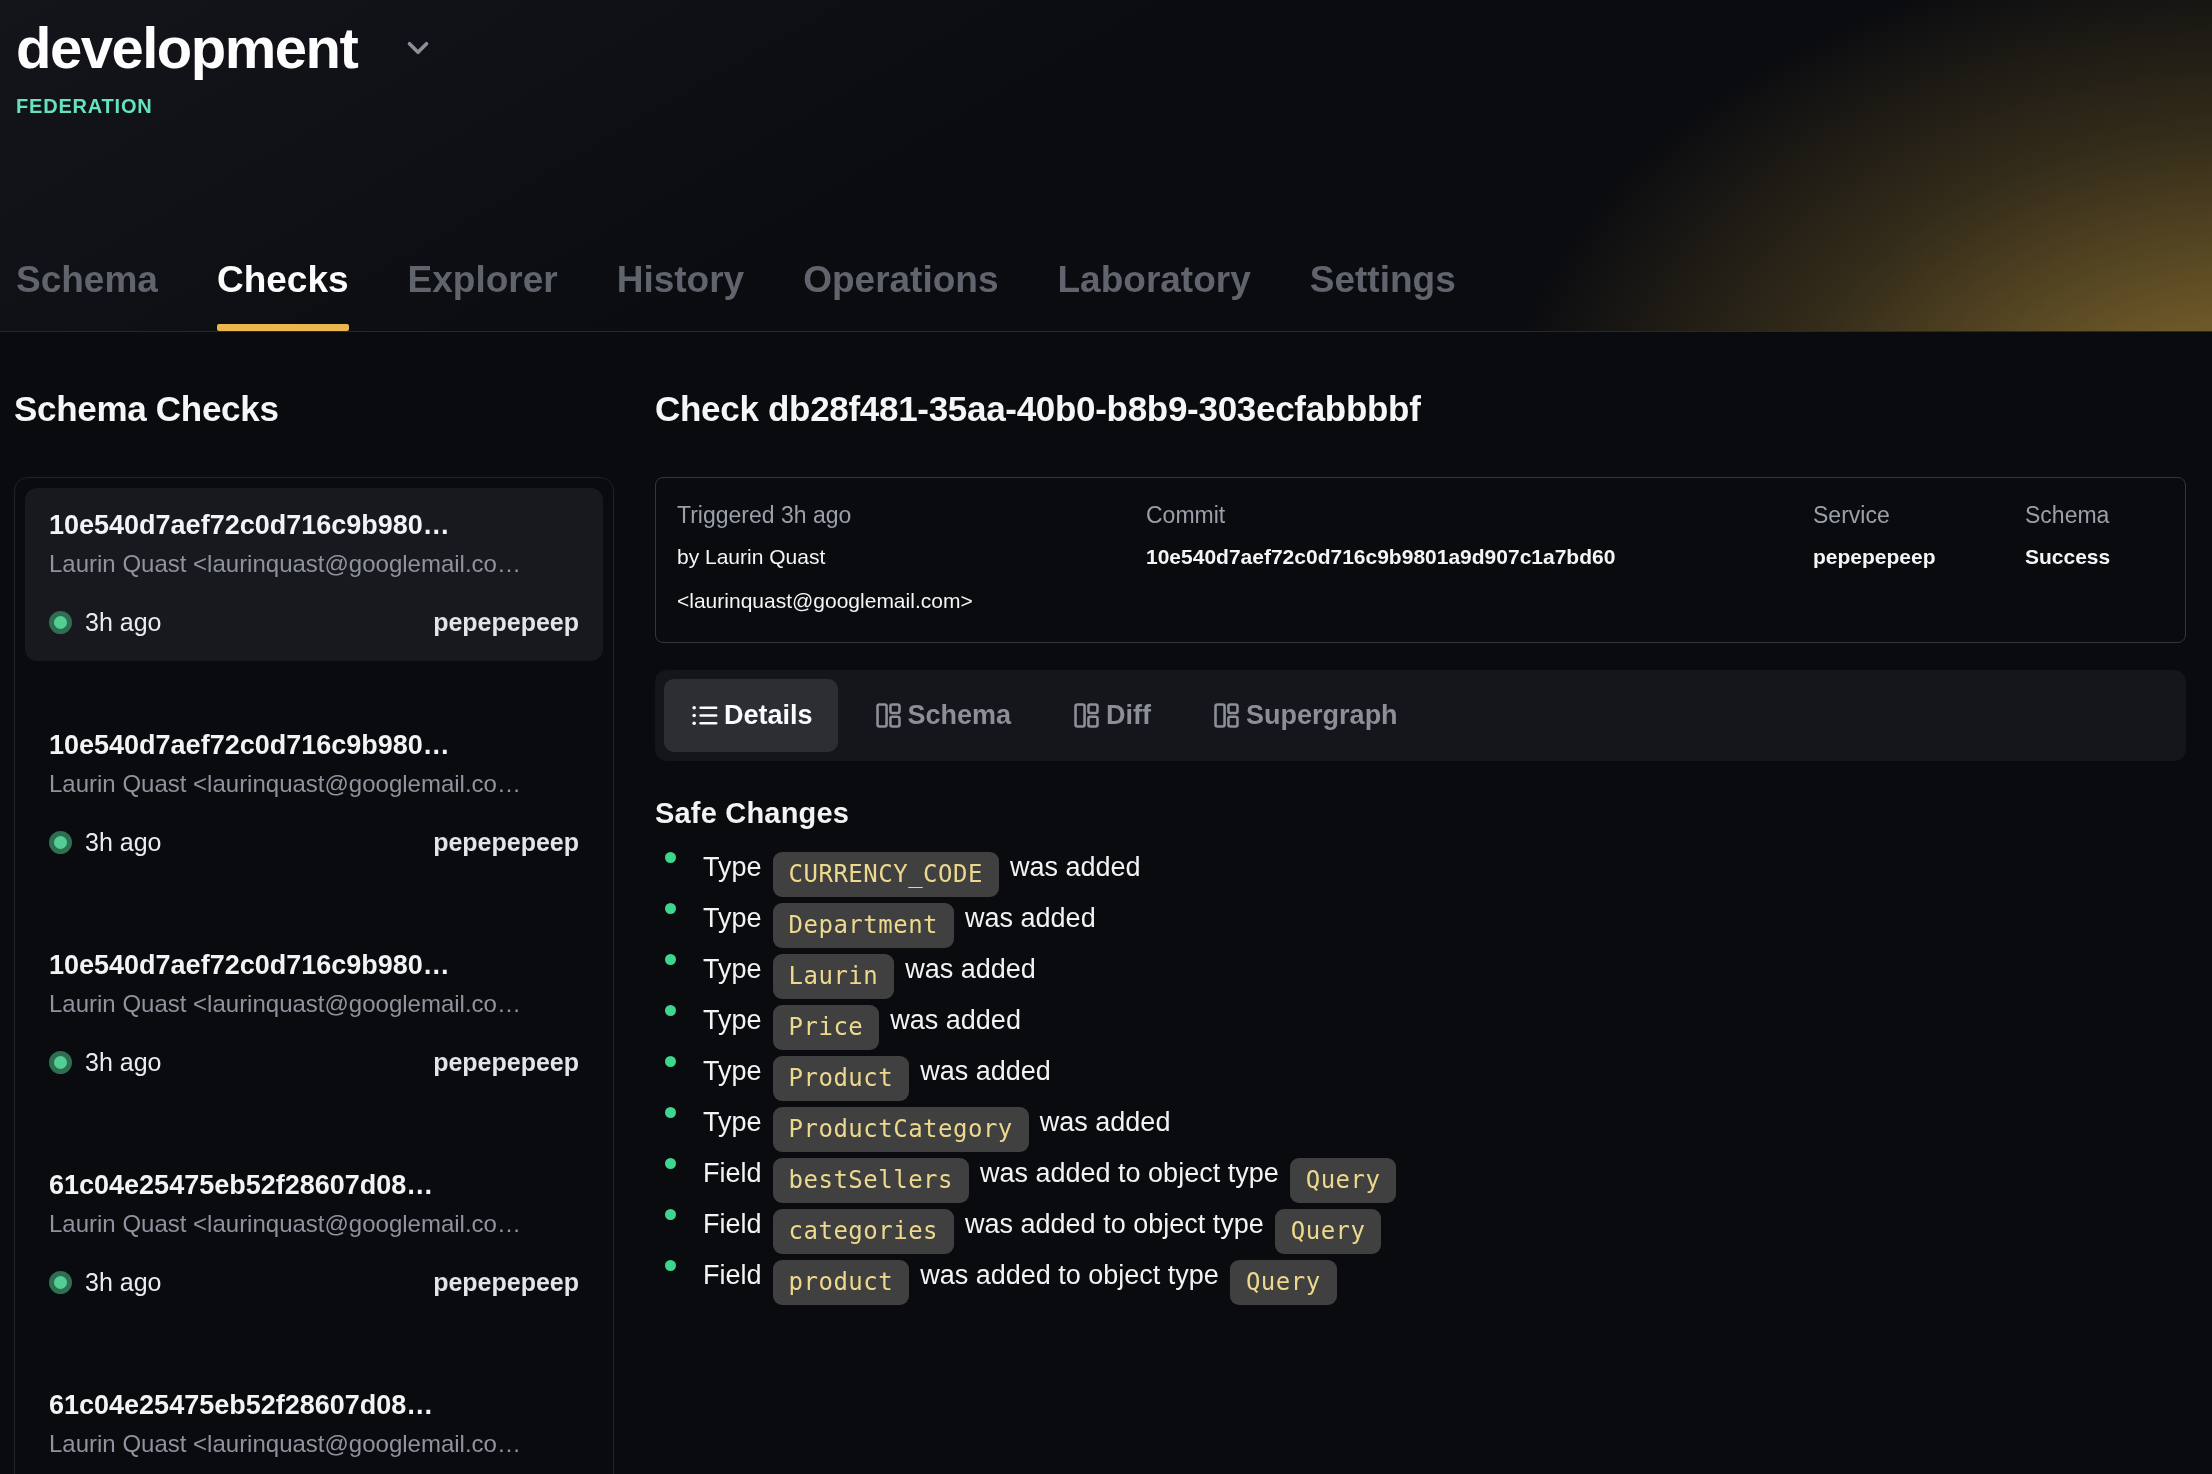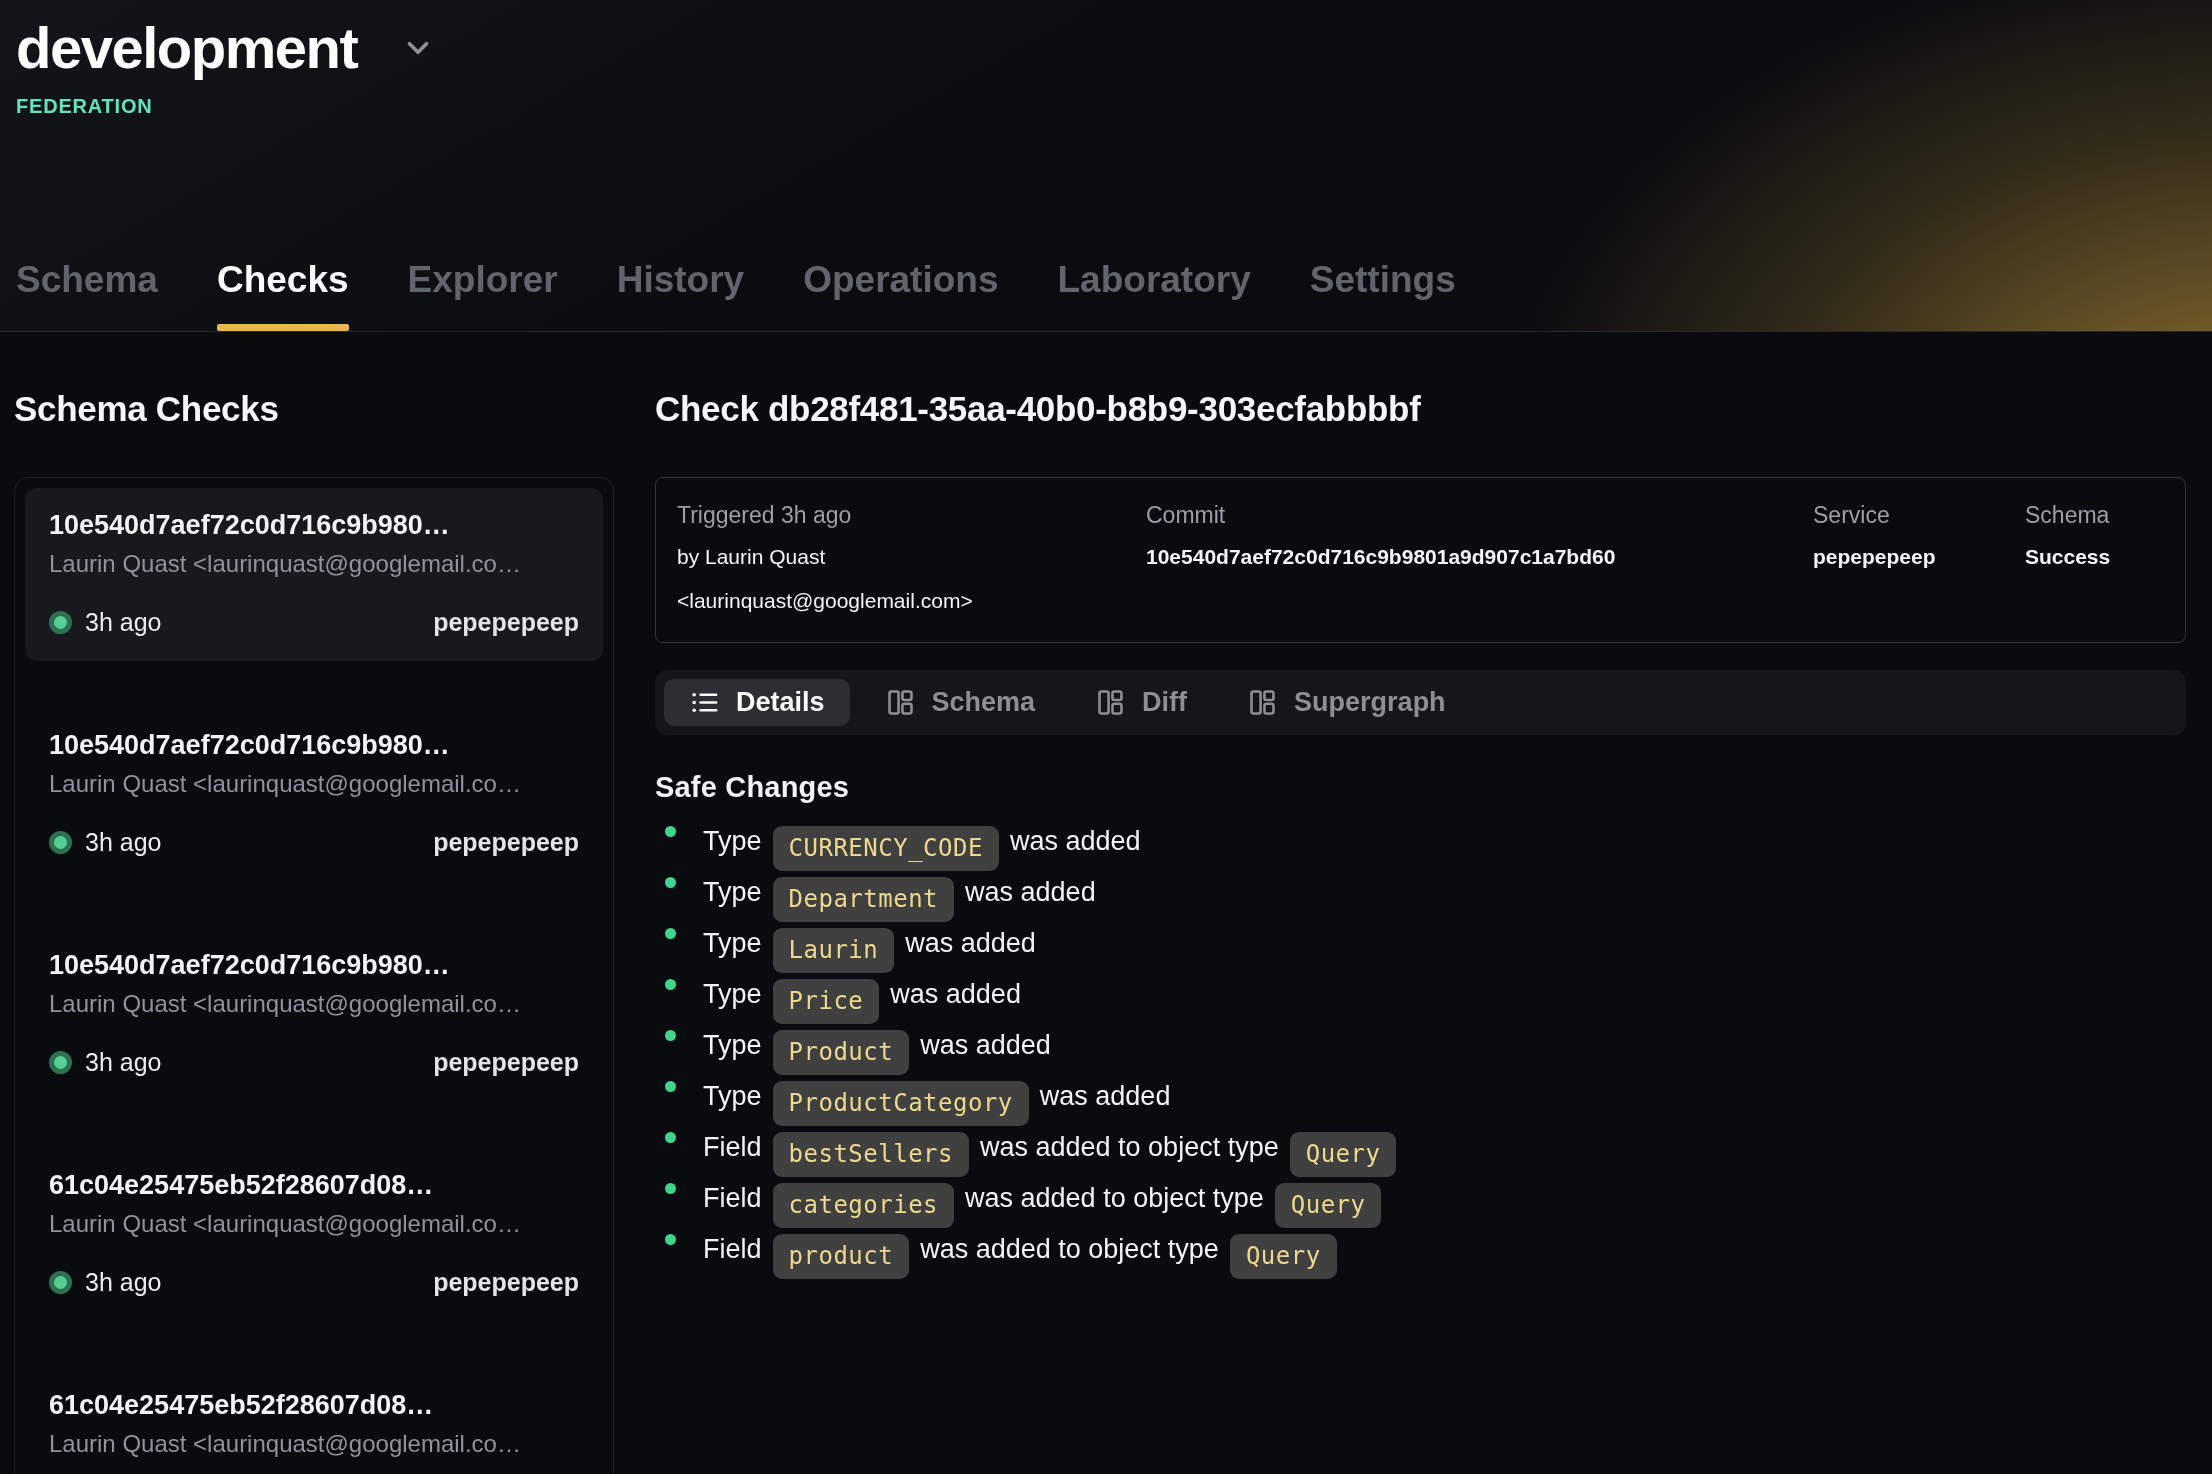--- a/index.html
+++ b/index.html
@@ -79,23 +79,23 @@
   }
   .meta-cell .meta-label { font-size:23px; color:#9aa0aa; }
   .meta-cell .meta-value { margin-top:12px; font-size:21px; color:#f4f5f6; line-height:1.5; }
   .meta-cell .meta-value.bold { font-weight:700; }
 
   .detail-tabs {
     margin-top:27px; background:#15161b; border-radius:12px;
     padding:9px; display:flex; gap:10px; align-items:stretch;
   }
   .dtab {
-    display:flex; align-items:center; gap:16px;
+    display:flex; align-items:center; gap:4px;
     font-size:27px; font-weight:600; color:#8b9097;
-    padding:8px 25px; border-radius:10px; cursor:pointer; white-space:nowrap;
+    padding:21px 25px; border-radius:10px; cursor:pointer; white-space:nowrap;
   }
   .dtab.active { background:#2c2e34; color:#fbfbfc; }
   .dtab svg { width:31px; height:31px; flex-shrink:0; }
   .dtab .ic { stroke:currentColor; fill:none; stroke-width:2; stroke-linecap:round; }
 
   .section-title { margin-top:36px; font-size:29px; color:#f2f3f5; letter-spacing:.2px; }
   .changes { list-style:none; margin-top:22px; }
   .change-row { display:flex; align-items:flex-start; min-height:42px; margin-bottom:6px; font-size:27px; color:#f2f3f5; }
   .bullet { width:11px; height:11px; border-radius:50%; background:#3ed68f; margin:0 27px 0 10px; flex-shrink:0; }
   .chip {

